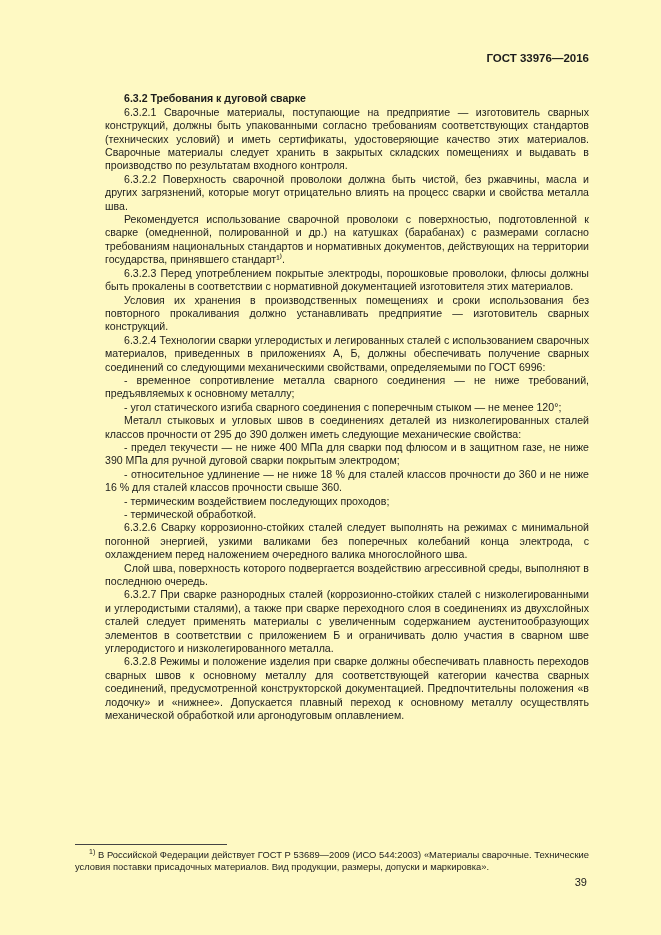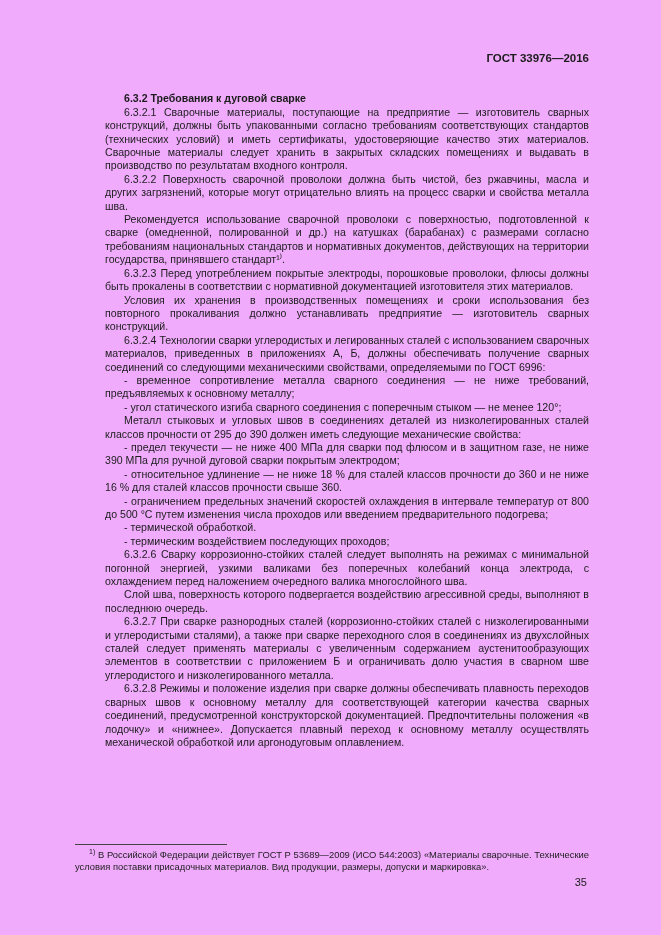--- a/index.html
+++ b/index.html
@@ -1,21 +1,21 @@
 <!DOCTYPE html>
 <html><head>
 <meta charset="utf-8">
 <style>
   * { margin:0; padding:0; box-sizing:border-box; }
   html, body { background:#ffffff; }
   .page {
     position:relative;
     width:661px;
     height:935px;
-    background:#f0abfc;
+    background:#fef9c3;
     font-family:"Liberation Sans", sans-serif;
     font-size:10.6px;
     line-height:13.4px;
     color:#1c1c1c;
     padding:52px 72px 0 75px;
     overflow:hidden;
   }
   .doc-header {
     text-align:right;
     font-weight:bold;
@@ -72,29 +72,28 @@
     <p>6.3.2.2 Поверхность сварочной проволоки должна быть чистой, без ржавчины, масла и других загрязнений, которые могут отрицательно влиять на процесс сварки и свойства металла шва.</p>
     <p>Рекомендуется использование сварочной проволоки с поверхностью, подготовленной к сварке (омедненной, полированной и др.) на катушках (барабанах) с размерами согласно требованиям национальных стандартов и нормативных документов, действующих на территории государства, принявшего стандарт¹⁾.</p>
     <p>6.3.2.3 Перед употреблением покрытые электроды, порошковые проволоки, флюсы должны быть прокалены в соответствии с нормативной документацией изготовителя этих материалов.</p>
     <p>Условия их хранения в производственных помещениях и сроки использования без повторного прокаливания должно устанавливать предприятие — изготовитель сварных конструкций.</p>
     <p>6.3.2.4 Технологии сварки углеродистых и легированных сталей с использованием сварочных материалов, приведенных в приложениях А, Б, должны обеспечивать получение сварных соединений со следующими механическими свойствами, определяемыми по ГОСТ 6996:</p>
     <p>- временное сопротивление металла сварного соединения — не ниже требований, предъявляемых к основному металлу;</p>
     <p>- угол статического изгиба сварного соединения с поперечным стыком — не менее 120°;</p>
     <p>Металл стыковых и угловых швов в соединениях деталей из низколегированных сталей классов прочности от 295 до 390 должен иметь следующие механические свойства:</p>
     <p>- предел текучести — не ниже 400 МПа для сварки под флюсом и в защитном газе, не ниже 390 МПа для ручной дуговой сварки покрытым электродом;</p>
     <p>- относительное удлинение — не ниже 18 % для сталей классов прочности до 360 и не ниже 16 % для сталей классов прочности свыше 360.</p>
-    <p>- ограничением предельных значений скоростей охлаждения в интервале температур от 800 до 500 °С путем изменения числа проходов или введением предварительного подогрева;</p>
+    <p>- термическим воздействием последующих проходов;</p>
     <p>- термической обработкой.</p>
-    <p>- термическим воздействием последующих проходов;</p>
     <p>6.3.2.6 Сварку коррозионно-стойких сталей следует выполнять на режимах с минимальной погонной энергией, узкими валиками без поперечных колебаний конца электрода, с охлаждением перед наложением очередного валика многослойного шва.</p>
     <p>Слой шва, поверхность которого подвергается воздействию агрессивной среды, выполняют в последнюю очередь.</p>
     <p>6.3.2.7 При сварке разнородных сталей (коррозионно-стойких сталей с низколегированными и углеродистыми сталями), а также при сварке переходного слоя в соединениях из двухслойных сталей следует применять материалы с увеличенным содержанием аустенитообразующих элементов в соответствии с приложением Б и ограничивать долю участия в сварном шве углеродистого и низколегированного металла.</p>
     <p>6.3.2.8 Режимы и положение изделия при сварке должны обеспечивать плавность переходов сварных швов к основному металлу для соответствующей категории качества сварных соединений, предусмотренной конструкторской документацией. Предпочтительны положения «в лодочку» и «нижнее». Допускается плавный переход к основному металлу осуществлять механической обработкой или аргонодуговым оплавлением.</p>
   </div>
 
   <div class="footnote">
     <div class="footnote-rule"></div>
     <p class="footnote-text"><sup>1)</sup><span> В Российской Федерации действует ГОСТ Р 53689—2009 (ИСО 544:2003) «Материалы сварочные. Технические условия поставки присадочных материалов. Вид продукции, размеры, допуски и маркировка».</span></p>
   </div>
 
-  <div class="page-number">35</div>
+  <div class="page-number">39</div>
 
 </div>
 
 </body></html>

